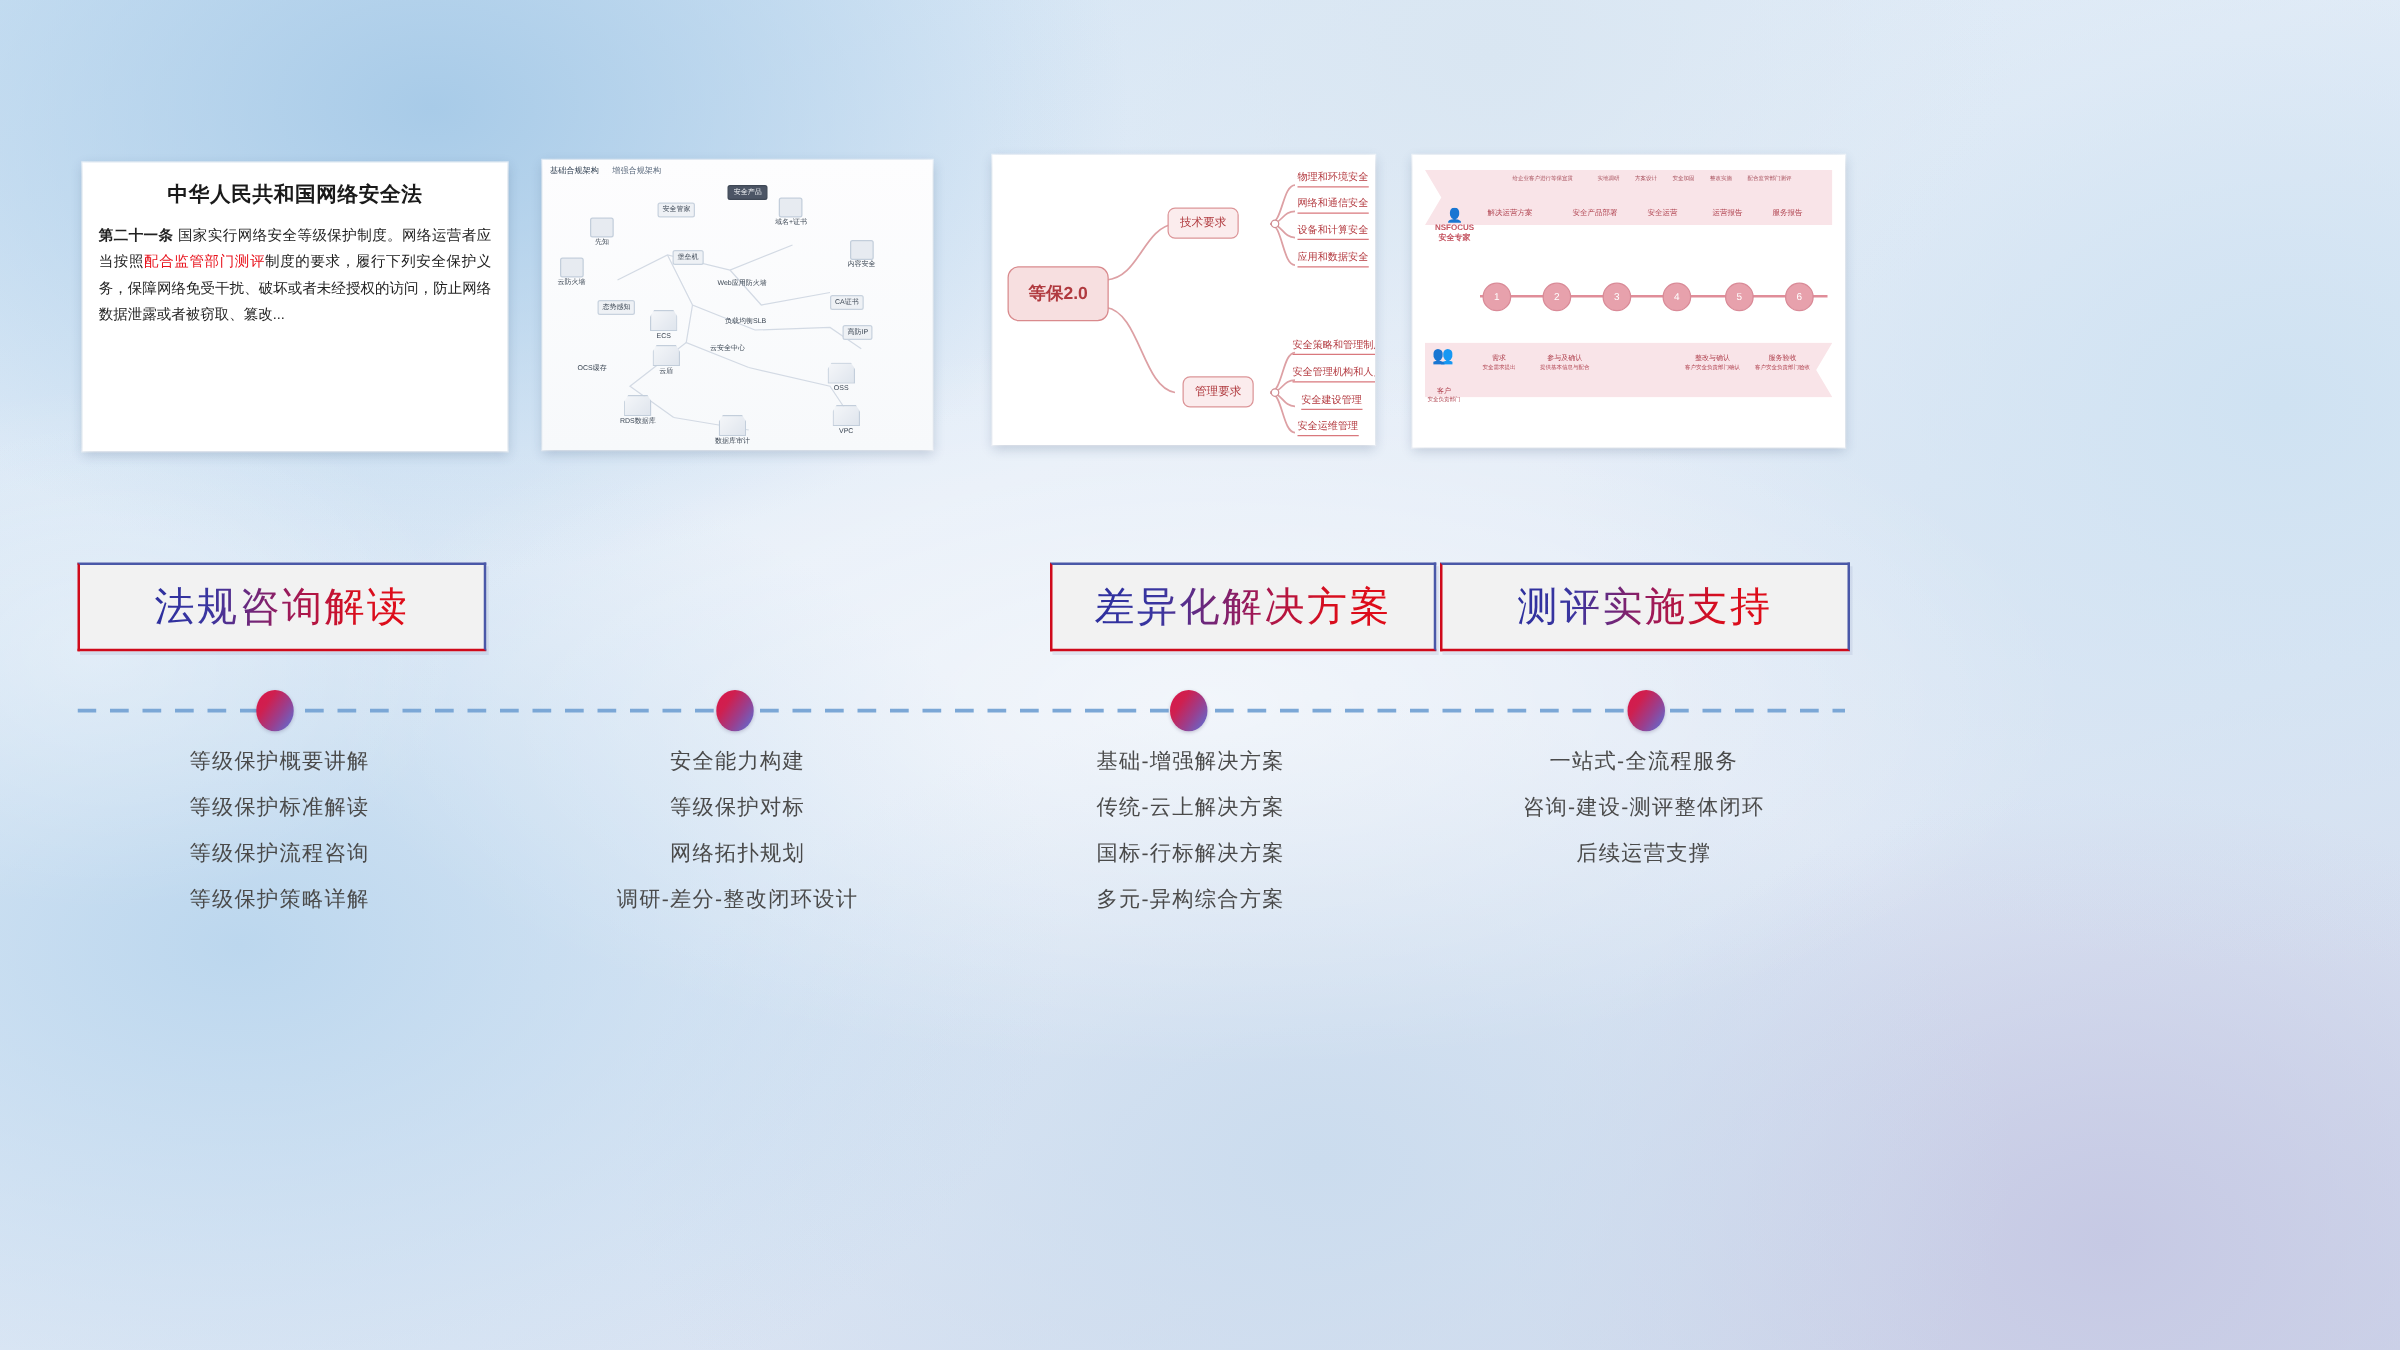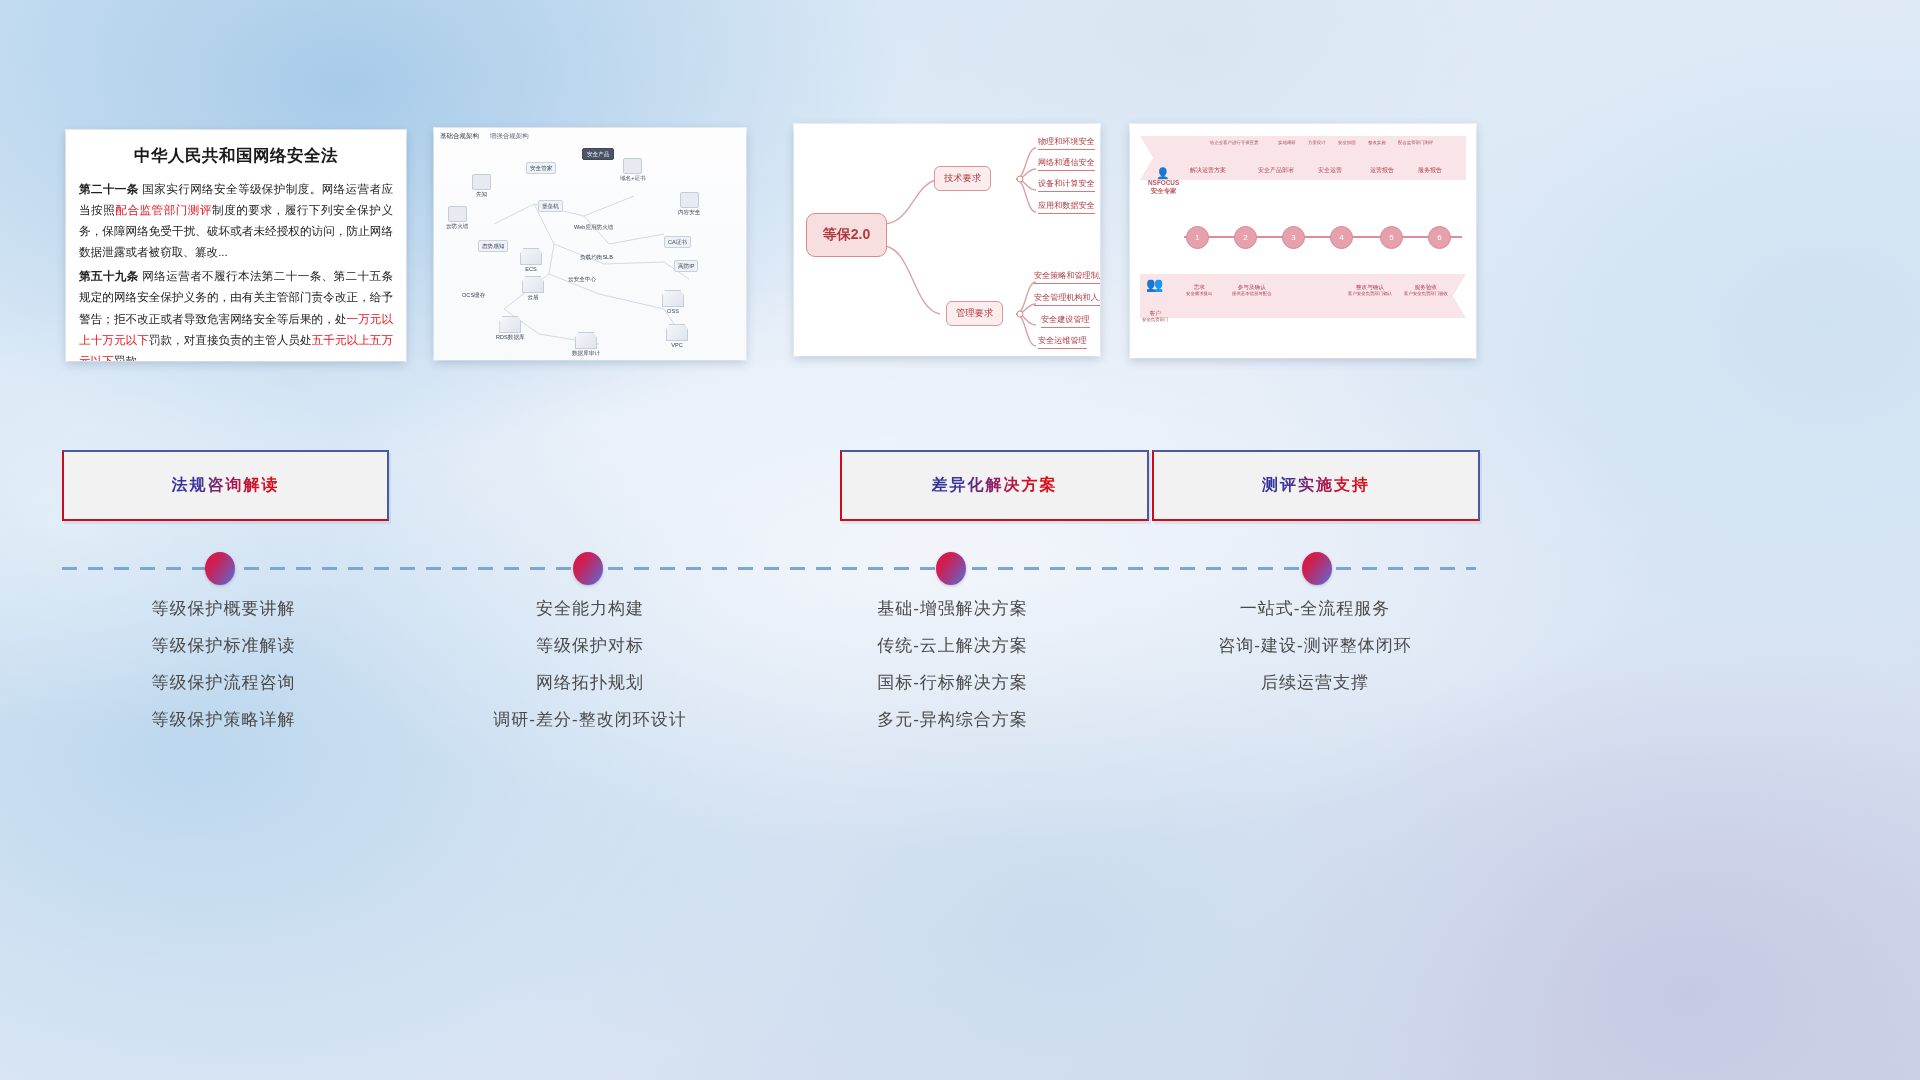--- a/index.html
+++ b/index.html
@@ -102,21 +102,21 @@
   .nsf-icon{position:absolute;left:16px;top:152px;font-size:14px;color:#c4525f;}
 
   
   .titles{position:absolute;left:0;top:0;width:1920px;height:1080px;}
   .tbox{position:absolute;top:450px;height:67px;
     background:#f2f2f2;
     border:2px solid #cf0a1b;
     border-top-color:#4a58a8;border-right-color:#4a58a8;
     box-shadow:2px 3px 0 rgba(80,90,150,.10);
     display:flex;align-items:center;justify-content:center;}
-  .tbox span{font-size:16px;font-weight:700;letter-spacing:2px;
+  .tbox span{font-size:32px;font-weight:400;letter-spacing:2px;
     background:linear-gradient(95deg,#2d2f9e 0%,#3a36a0 22%,#9b1a5a 52%,#d80e1e 78%,#e00c18 100%);
     -webkit-background-clip:text;background-clip:text;color:transparent;
     -webkit-text-fill-color:transparent;}
   #t1{left:62px; width:323px;}
   #t2{left:433px;width:322px;}
   #t3{left:840px;width:305px;}
   #t4{left:1152px;width:324px;}
 
   
   .tl{position:absolute;left:62px;top:567px;width:1414px;height:3px;
@@ -142,21 +142,20 @@
 
 <div class="bg"></div>
 <div class="bg2"></div>
 
 <div class="cards">
 
   <div class="card" id="card1">
     <div class="lawdoc">
       <div class="law-title">中华人民共和国网络安全法</div>
       <p class="law-p"><b>第二十一条</b><span> 国家实行网络安全等级保护制度。网络运营者应当按照</span><span class="law-red">配合监管部门测评</span><span>制度的要求，履行下列安全保护义务，保障网络免受干扰、破坏或者未经授权的访问，防止网络数据泄露或者被窃取、篡改...</span></p>
-      <p class="law-p"><b>第五十九条</b><span> 网络运营者不履行本法第二十一条、第二十五条规定的网络安全保护义务的，由有关主管部门责令改正，给予警告；拒不改正或者导致危害网络安全等后果的，处</span><span class="law-red">一万元以上十万元以下</span><span>罚款，对直接负责的主管人员处</span><span class="law-red">五千元以上五万元以下</span><span>罚款。</span></p>
     </div>
   </div>
 
   <div class="card" id="card2">
     <div class="arch">
       <div class="arch-tabs">
         <span class="on">基础合规架构</span>
         <span>增强合规架构</span>
       </div>
       <div class="arch-canvas">

